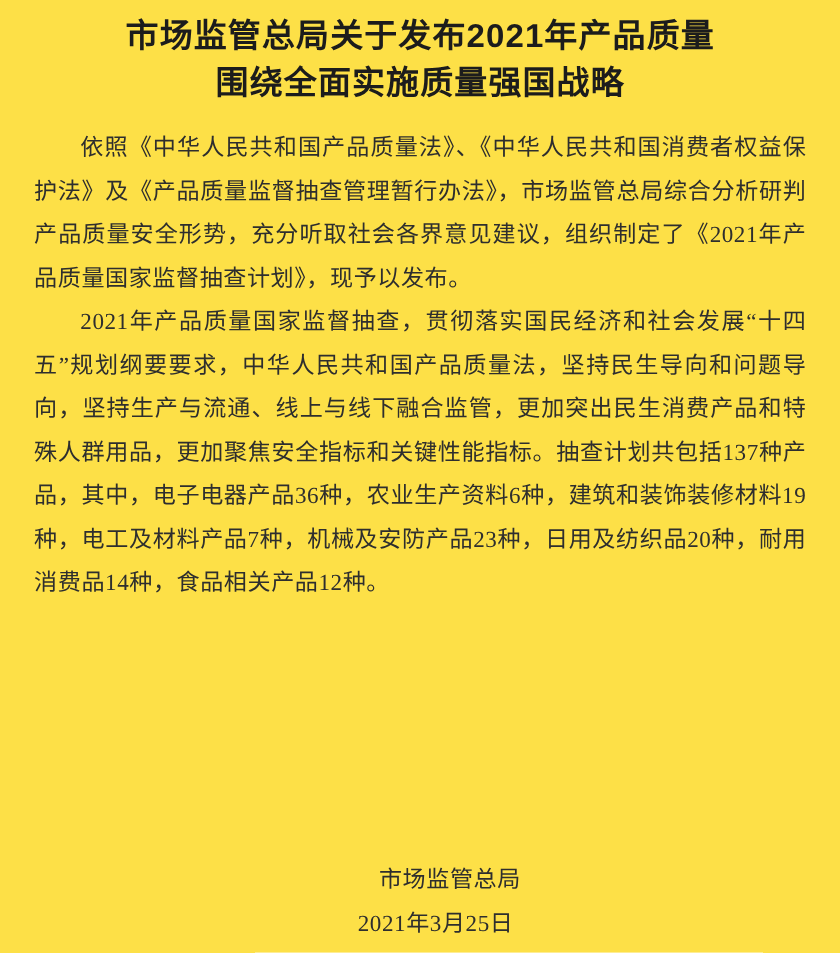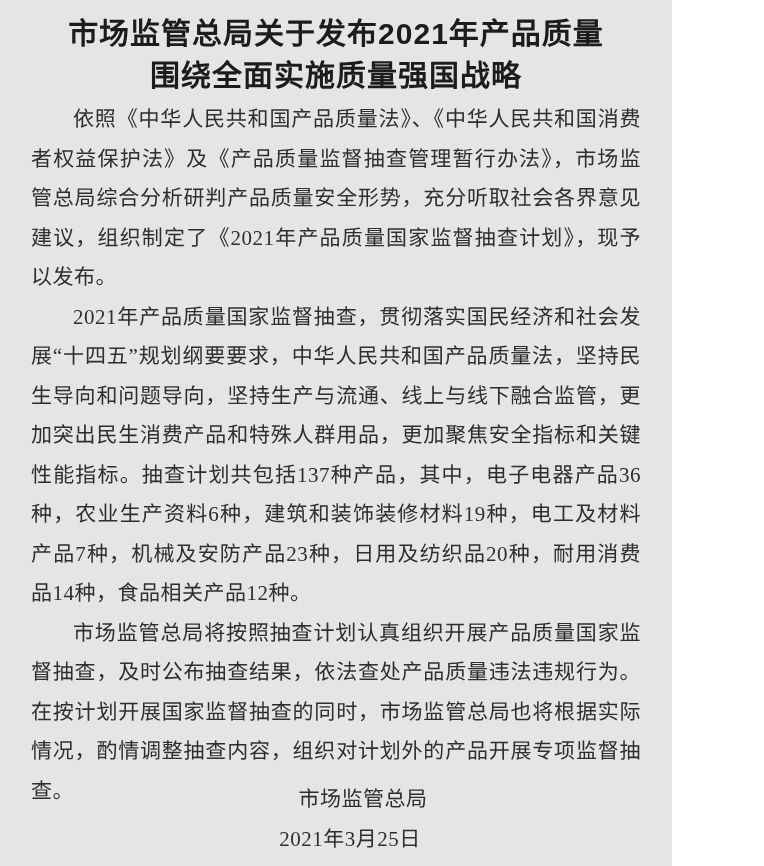--- a/index.html
+++ b/index.html
@@ -8,40 +8,40 @@
   }
   body {
     width: 764px;
     height: 866px;
     background: #ffffff;
     overflow: hidden;
     font-family: "Liberation Serif", "DejaVu Serif", serif;
   }
   .page {
     position: relative;
-    width: 672px;
+    width: 764px;
     height: 866px;
-    background: #e5e5e5;
+    background: #fde047;
   }
   .doc-title {
     margin: 0;
     padding: 13px 40px 0 40px;
     text-align: center;
     font-family: "Liberation Sans", "DejaVu Sans", sans-serif;
     font-weight: 700;
     font-size: 30px;
     line-height: 42px;
     color: #1c1c1c;
     letter-spacing: 1px;
   }
   .title-line {
     display: block;
   }
   .doc-body {
-    margin: 3px 31px 0 31px;
+    margin: 18px 31px 0 31px;
     font-size: 21px;
     line-height: 39.5px;
     color: #2e2e2e;
     text-align: justify;
     letter-spacing: 0.5px;
   }
   .doc-body p {
     margin: 0;
     text-indent: 2em;
   }
@@ -73,21 +73,20 @@
 <div class="page">
 
   <h1 class="doc-title">
     <span class="title-line">市场监管总局关于发布2021年产品质量</span>
     <span class="title-line">围绕全面实施质量强国战略</span>
   </h1>
 
   <div class="doc-body">
     <p>依照《中华人民共和国产品质量法》、《中华人民共和国消费者权益保护法》及《产品质量监督抽查管理暂行办法》，市场监管总局综合分析研判产品质量安全形势，充分听取社会各界意见建议，组织制定了《2021年产品质量国家监督抽查计划》，现予以发布。</p>
     <p>2021年产品质量国家监督抽查，贯彻落实国民经济和社会发展“十四五”规划纲要要求，中华人民共和国产品质量法，坚持民生导向和问题导向，坚持生产与流通、线上与线下融合监管，更加突出民生消费产品和特殊人群用品，更加聚焦安全指标和关键性能指标。抽查计划共包括137种产品，其中，电子电器产品36种，农业生产资料6种，建筑和装饰装修材料19种，电工及材料产品7种，机械及安防产品23种，日用及纺织品20种，耐用消费品14种，食品相关产品12种。</p>
-    <p>市场监管总局将按照抽查计划认真组织开展产品质量国家监督抽查，及时公布抽查结果，依法查处产品质量违法违规行为。在按计划开展国家监督抽查的同时，市场监管总局也将根据实际情况，酌情调整抽查内容，组织对计划外的产品开展专项监督抽查。</p>
   </div>
 
   <div class="sign-block">
     <span class="sign-line signature">市场监管总局</span>
     <span class="sign-line issue-date">2021年3月25日</span>
   </div>
 
 </div>
 
 </body></html>

